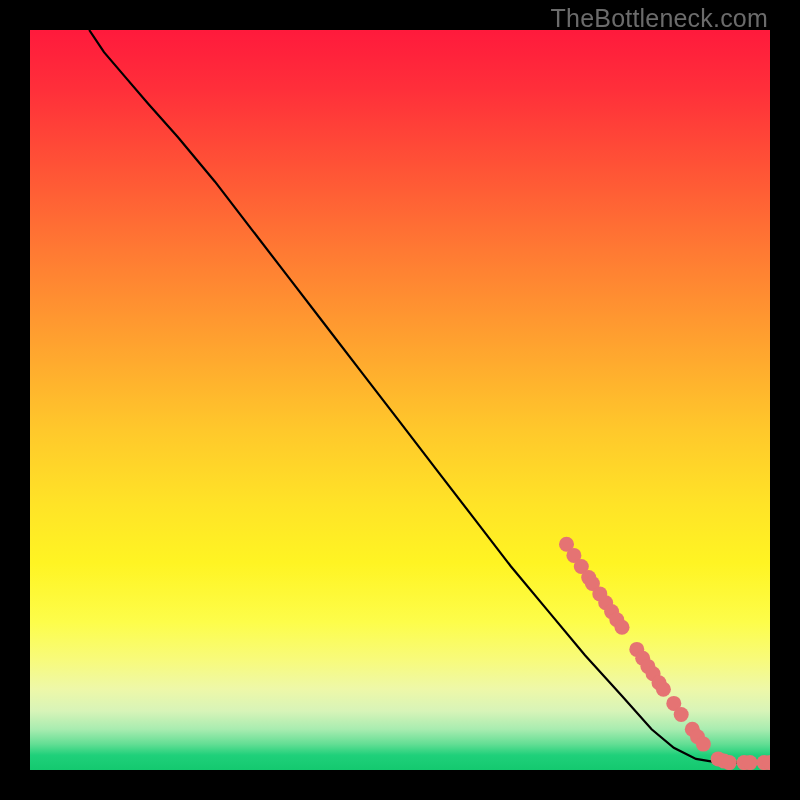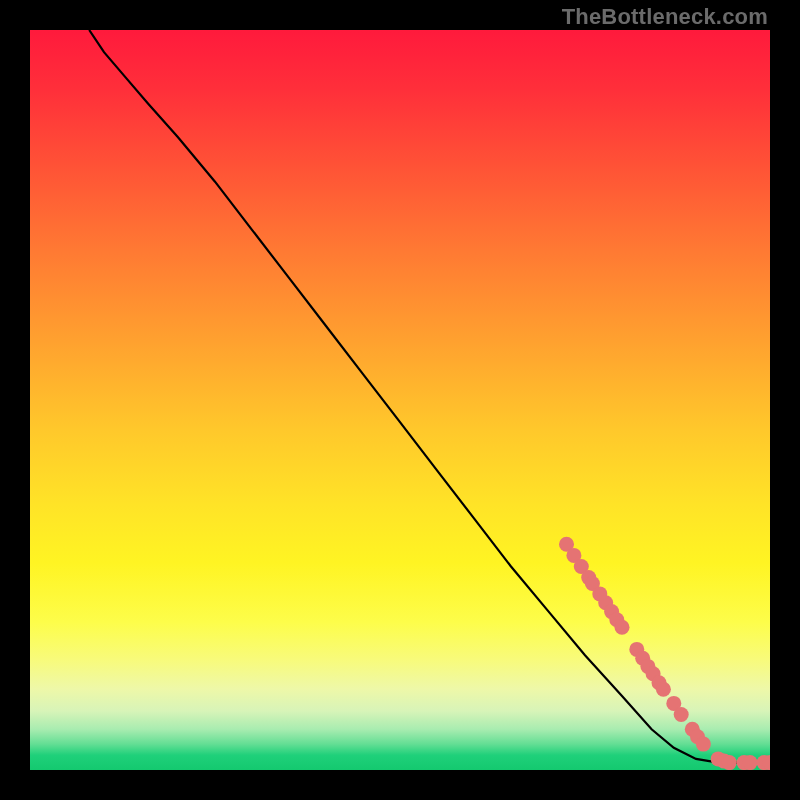--- a/index.html
+++ b/index.html
@@ -46,22 +46,22 @@
   .plot svg {
     position: absolute;
     left: 0; top: 0;
     width: 740px; height: 740px;
   }
   .watermark {
     position: absolute;
     top: 4px;
     right: 32px;
     color: #6b6b6b;
-    font-size: 22px;
-    font-weight: 700;
+    font-size: 25px;
+    font-weight: 400;
     letter-spacing: 0.2px;
   }
 </style>
 </head>
 <body>
 
 <div class="frame">
   <div class="watermark">TheBottleneck.com</div>
   <div class="plot">
     <svg viewBox="0 0 740 740">

